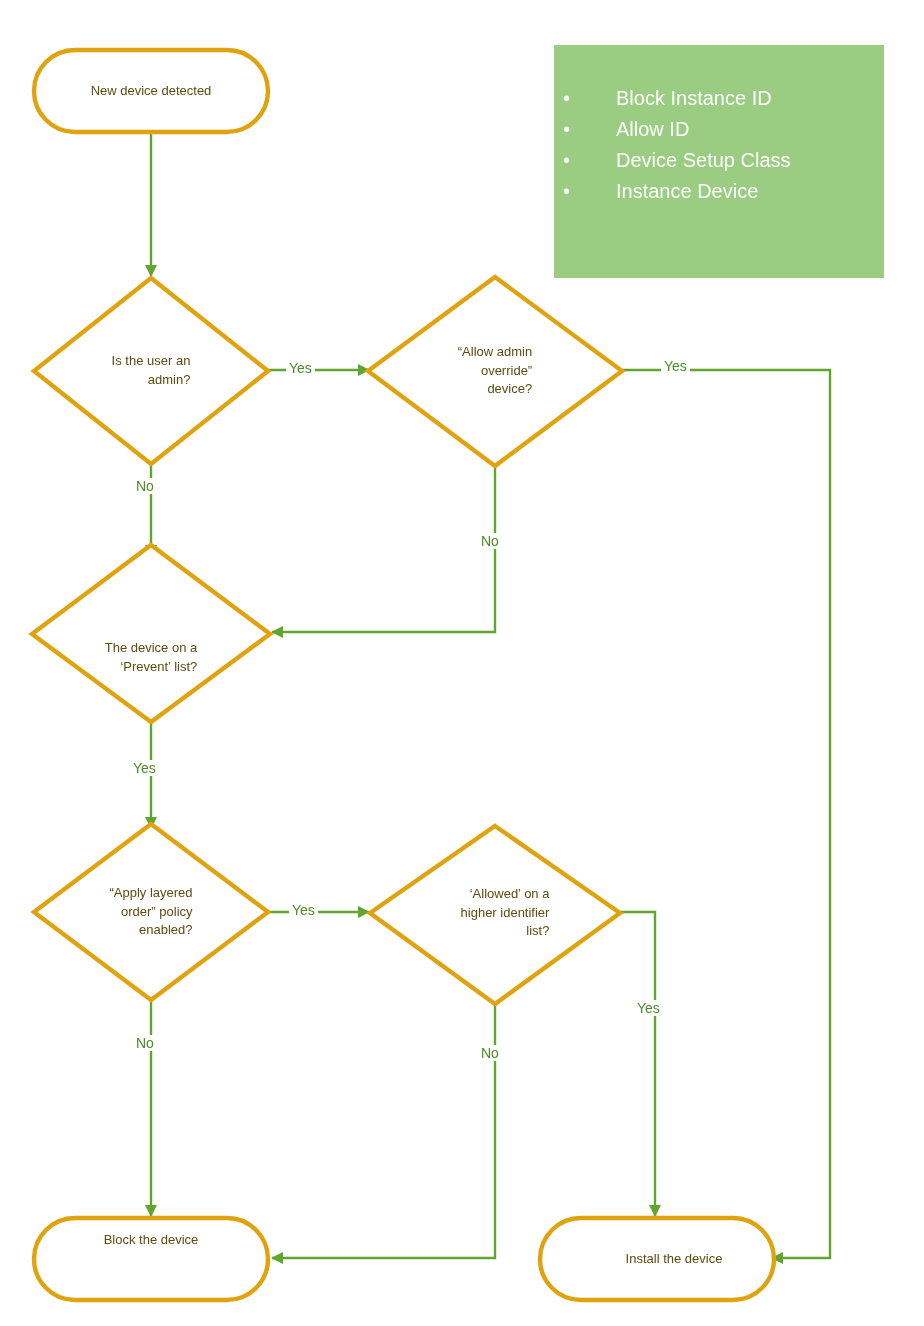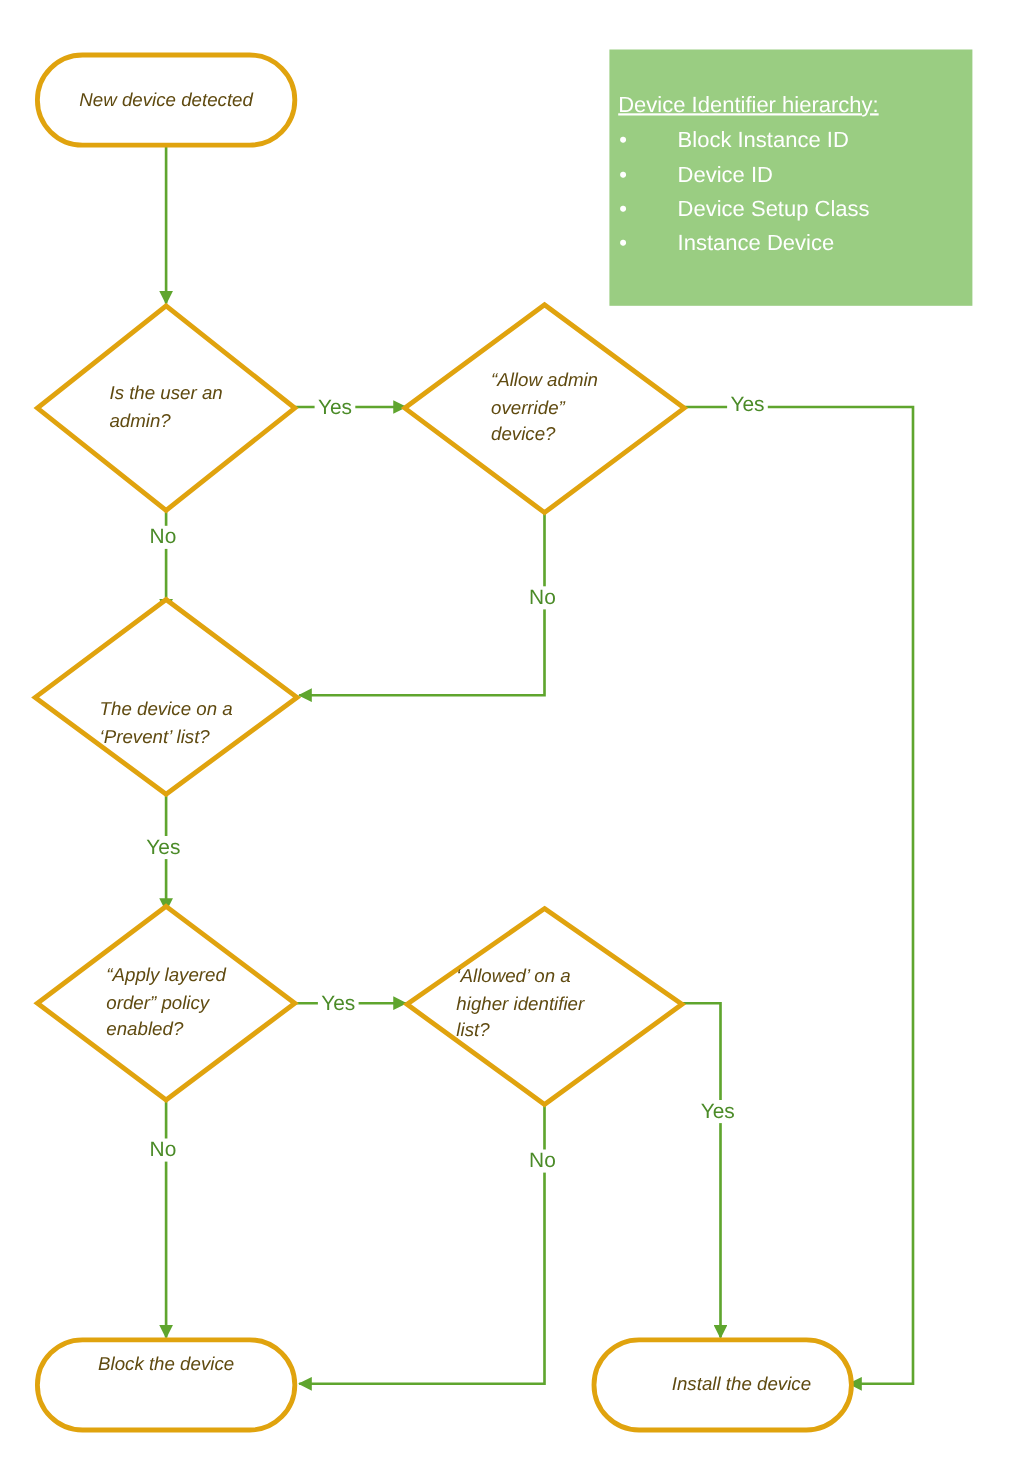--- a/index.html
+++ b/index.html
@@ -18,32 +18,31 @@
     position: absolute;
     left: 0; top: 0;
     width: 924px;
     height: 1326px;
   }
   .node-text {
     position: absolute;
     display: flex;
     align-items: center;
     justify-content: center;
-    text-align: left;
+    text-align: right;
     color: #5f4a10;
-    font-size: 17px;
+    font-size: 13px;
     line-height: 1.45;
     pointer-events: none;
     white-space: pre-line;
-    font-style: italic;
   }
   .edge-label {
     position: absolute;
     color: #4b8b28;
-    font-size: 19px;
+    font-size: 14px;
     line-height: 1;
     background: #ffffff;
     padding: 1px 3px;
     white-space: nowrap;
   }
   .legend {
     position: absolute;
     left: 554px;
     top: 45px;
     width: 330px;
@@ -141,21 +140,21 @@
 override”
 device?</div>
 
 <div class="node-text" style="left:46px; top:618px; width:210px; height:80px;">The device on a
 ‘Prevent’ list?</div>
 
 <div class="node-text" style="left:51px; top:862px; width:200px; height:100px;">“Apply layered
 order” policy
 enabled?</div>
 
-<div class="node-text" style="left:376px; top:863px; width:194px; height:100px;">‘Allowed’ on a
+<div class="node-text" style="left:408px; top:863px; width:194px; height:100px;">‘Allowed’ on a
 higher identifier
 list?</div>
 
 <div class="node-text" style="left:34px; top:1199px; width:234px; height:82px;">Block the device</div>
 
 <div class="node-text" style="left:557px; top:1218px; width:234px; height:82px;">Install the device</div>
 
 <div class="edge-label" style="left:286px; top:360px;">Yes</div>
 
 <div class="edge-label" style="left:133px; top:478px;">No</div>
@@ -168,29 +167,28 @@
 
 <div class="edge-label" style="left:289px; top:902px;">Yes</div>
 
 <div class="edge-label" style="left:133px; top:1035px;">No</div>
 
 <div class="edge-label" style="left:634px; top:1000px;">Yes</div>
 
 <div class="edge-label" style="left:478px; top:1045px;">No</div>
 
 <div class="legend">
-  <div class="legend-title">Device Identifier hierarchy:</div>
   <ul>
     <li>
       <span class="bullet">•</span>
       <span>Block Instance ID</span>
     </li>
     <li>
       <span class="bullet">•</span>
-      <span>Device ID</span>
+      <span>Allow ID</span>
     </li>
     <li>
       <span class="bullet">•</span>
       <span>Device Setup Class</span>
     </li>
     <li>
       <span class="bullet">•</span>
       <span>Instance Device</span>
     </li>
   </ul>

